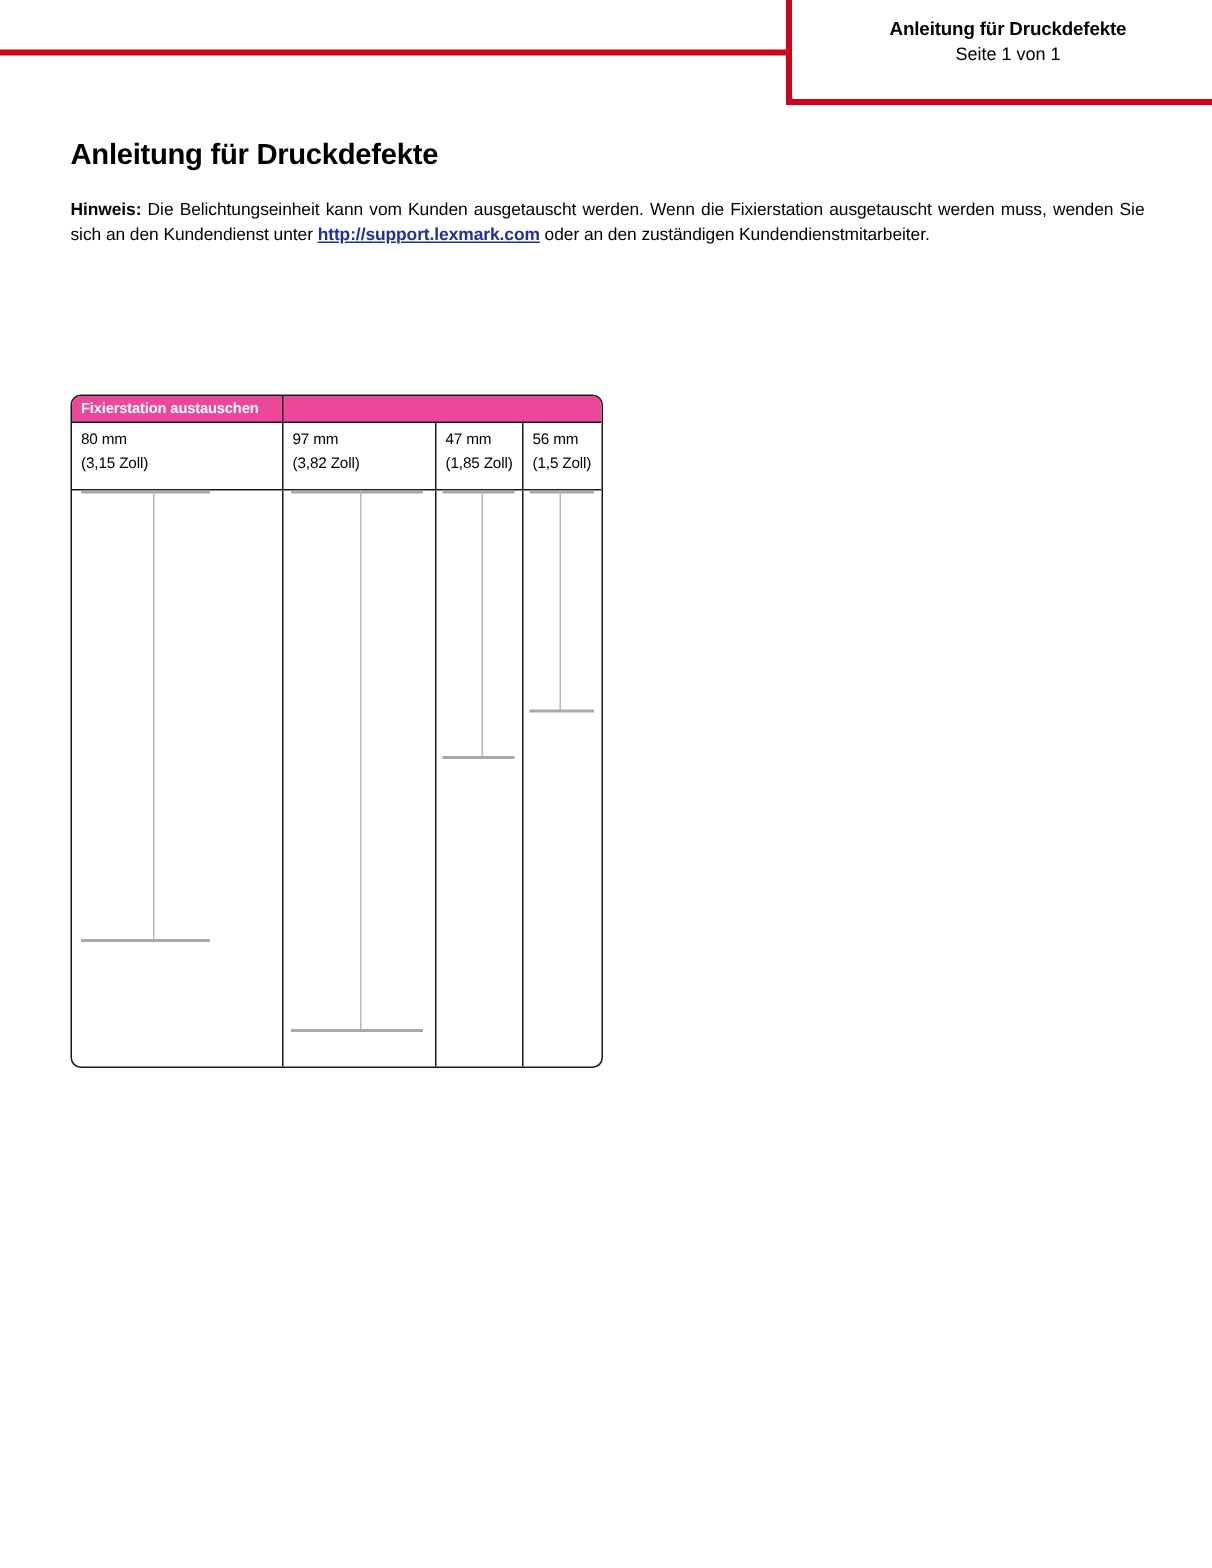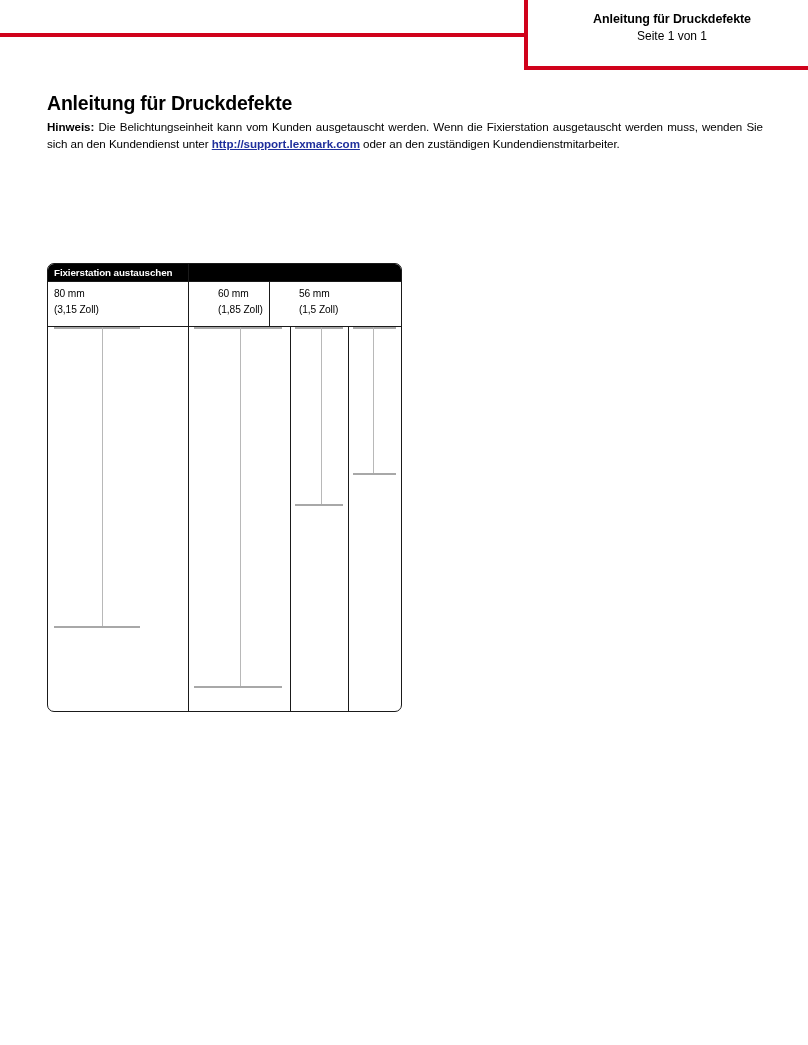--- a/index.html
+++ b/index.html
@@ -87,21 +87,21 @@
     letter-spacing: -0.1px;
   }
   .para {
     font-size: 11.6px;
     line-height: 1.45;
     margin: 14px 0 0 0;
     text-align: justify;
     letter-spacing: -0.05px;
   }
   .para.note {
-    margin-top: 4px;
+    margin-top: 17px;
   }
   .bold-lead {
     font-weight: bold;
   }
   .doclink {
     color: #1f2f9c;
     font-weight: bold;
     text-decoration: underline;
   }
 
@@ -114,21 +114,21 @@
     height: 449px;
     border: 1.6px solid #1a1a1a;
     border-radius: 7px;
     box-sizing: border-box;
     background: #ffffff;
     overflow: hidden;
   }
   .tbl-header-row {
     display: flex;
     height: 17px;
-    background: #000000;
+    background: #ec4899;
     border-bottom: 1.6px solid #1a1a1a;
   }
   .tbl-header-cell {
     color: #ffffff;
     font-size: 9.8px;
     font-weight: bold;
     display: flex;
     align-items: center;
     box-sizing: border-box;
     letter-spacing: -0.1px;
@@ -142,21 +142,20 @@
   }
   .tbl-header-cell.c2 {
     width: 210px;
     justify-content: center;
   }
 
   .tbl-label-row {
     display: flex;
     height: 44px;
     border-bottom: 1.6px solid #1a1a1a;
-    gap: 23px;
   }
   .tbl-label-cell {
     box-sizing: border-box;
     padding: 4px 0 0 6px;
     font-size: 10.2px;
     line-height: 1.55;
     white-space: nowrap;
     letter-spacing: -0.1px;
   }
   .tbl-label-cell.w1 { width: 141px; border-right: 1.6px solid #1a1a1a; }
@@ -220,22 +219,26 @@
 
   <div class="tbl-header-row">
     <div class="tbl-header-cell c1">Fixierstation austauschen</div>
   </div>
 
   <div class="tbl-label-row">
     <div class="tbl-label-cell w1">
       <div>80 mm</div>
       <div>(3,15 Zoll)</div>
     </div>
+    <div class="tbl-label-cell w2">
+      <div>97 mm</div>
+      <div>(3,82 Zoll)</div>
+    </div>
     <div class="tbl-label-cell w3">
-      <div>60 mm</div>
+      <div>47 mm</div>
       <div>(1,85 Zoll)</div>
     </div>
     <div class="tbl-label-cell w4">
       <div>56 mm</div>
       <div>(1,5 Zoll)</div>
     </div>
   </div>
 
   <div class="tbl-ruler-row">
     <div class="ruler-cell w1">

